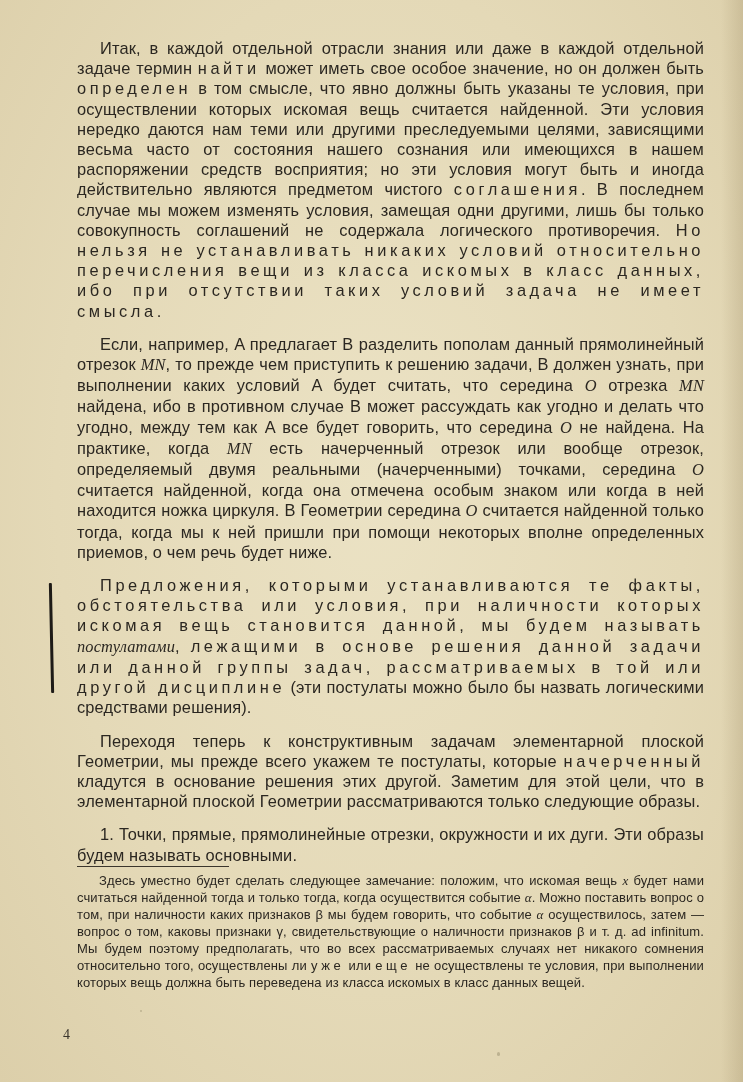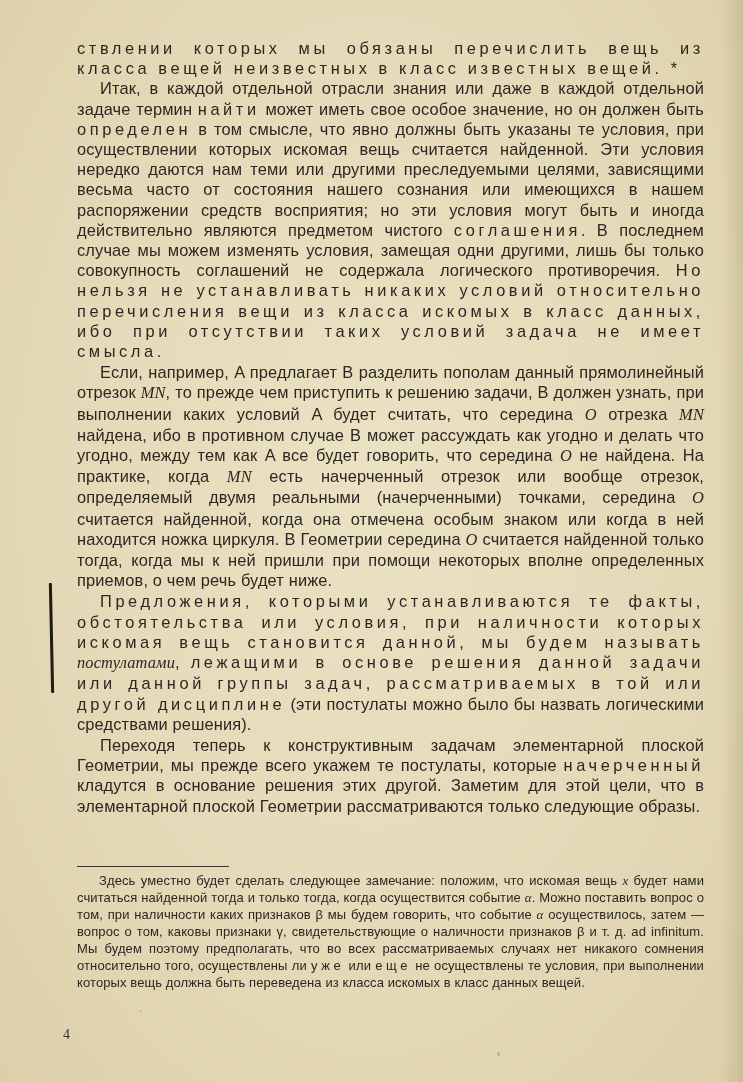--- a/index.html
+++ b/index.html
@@ -21,21 +21,21 @@
   .main-text {
     font-family: "Liberation Sans", "DejaVu Sans", sans-serif;
     font-size: 16.4px;
     line-height: 20.2px;
     text-align: justify;
     letter-spacing: 0.15px;
     color: #2b2721;
   }
   .main-text p { margin: 0; }
   .main-text p.indent { text-indent: 23px; }
-  .main-text p.gap { margin-top: 1px; }
+  .main-text p.gap { margin-top: 13px; }
   .sp { letter-spacing: 3.6px; }
   .it { font-style: italic; font-family: "Liberation Serif", "DejaVu Serif", serif; }
   .mark-bar {
     position: absolute; left: 50px; top: 583px; width: 3px; height: 110px;
     background: #1e1b17; border-radius: 1px; transform: rotate(-1.2deg);
   }
   .footnote-rule {
     position: absolute; left: 77px; top: 866px; width: 152px; height: 1px;
     background: #3a352c;
   }
@@ -55,25 +55,25 @@
 </style>
 </head>
 <body>
 
 <div class="right-edge"></div>
 
 <div class="mark-bar"></div>
 
 <div class="page">
   <div class="main-text" id="main-text">
-    <p><span class="sp">ствлении которых мы обязаны перечислить вещь из класса вещей неизвестных в класс известных вещей. *</span></p>
     <p class="indent"><span>Итак, в каждой отдельной отрасли знания или даже в каждой отдельной задаче термин </span><span class="sp">найти</span><span> может иметь свое особое значение, но он должен быть </span><span class="sp">определен</span><span> в том смысле, что явно должны быть указаны те условия, при осуществлении которых искомая вещь считается найденной. Эти условия нередко даются нам теми или другими преследуемыми целями, зависящими весьма часто от состояния нашего сознания или имеющихся в нашем распоряжении средств восприятия; но эти условия могут быть и иногда действительно являются предметом чистого </span><span class="sp">соглашения</span><span>. В последнем случае мы можем изменять условия, замещая одни другими, лишь бы только совокупность соглашений не содержала логического противоречия. </span><span class="sp">Но нельзя не устанавливать никаких условий относительно перечисления вещи из класса искомых в класс данных, ибо при отсутствии таких условий задача не имеет смысла.</span></p>
     <p class="indent gap"><span>Если, например, A предлагает B разделить пополам данный прямолинейный отрезок </span><span class="it">MN</span><span>, то прежде чем приступить к решению задачи, B должен узнать, при выполнении каких условий A будет считать, что середина </span><span class="it">O</span><span> отрезка </span><span class="it">MN</span><span> найдена, ибо в противном случае B может рассуждать как угодно и делать что угодно, между тем как A все будет говорить, что середина </span><span class="it">O</span><span> не найдена. На практике, когда </span><span class="it">MN</span><span> есть начерченный отрезок или вообще отрезок, определяемый двумя реальными (начерченными) точками, середина </span><span class="it">O</span><span> считается найденной, когда она отмечена особым знаком или когда в ней находится ножка циркуля. В Геометрии середина </span><span class="it">O</span><span> считается найденной только тогда, когда мы к ней пришли при помощи некоторых вполне определенных приемов, о чем речь будет ниже.</span></p>
     <p class="indent gap"><span class="sp">Предложения, которыми устанавливаются те факты, обстоятельства или условия, при наличности которых искомая вещь становится данной, мы будем называть </span><span class="it">постулатами</span><span>, </span><span class="sp">лежащими в основе решения данной задачи или данной группы задач, рассматриваемых в той или другой дисциплине</span><span> (эти постулаты можно было бы назвать логическими средствами решения).</span></p>
     <p class="indent gap"><span>Переходя теперь к конструктивным задачам элементарной плоской Геометрии, мы прежде всего укажем те постулаты, которые </span><span class="sp">начерченный</span><span> кладутся в основание решения этих другой. Заметим для этой цели, что в элементарной плоской Геометрии рассматриваются только следующие образы.</span></p>
+    <p class="indent gap"><span>1. Точки, прямые, прямолинейные отрезки, окружности и их дуги. Эти образы будем называть основными.</span></p>
   </div>
 </div>
 
 <div class="footnote-rule"></div>
 
 <div class="footnote">
   <p id="footnote-p"><span>Здесь уместно будет сделать следующее замечание: положим, что искомая вещь </span><span class="it">x</span><span> будет нами считаться найденной тогда и только тогда, когда осуществится событие </span><span class="it">α</span><span>. Можно поставить вопрос о том, при наличности каких признаков β мы будем говорить, что событие </span><span class="it">α</span><span> осуществилось, затем — вопрос о том, каковы признаки γ, свидетельствующие о наличности признаков β и т. д. ad infinitum. Мы будем поэтому предполагать, что во всех рассматриваемых случаях нет никакого сомнения относительно того, осуществлены ли </span><span class="sp">уже</span><span> или </span><span class="sp">еще</span><span> не осуществлены те условия, при выполнении которых вещь должна быть переведена из класса искомых в класс данных вещей.</span></p>
 </div>
 
 <div class="page-number">4</div>

